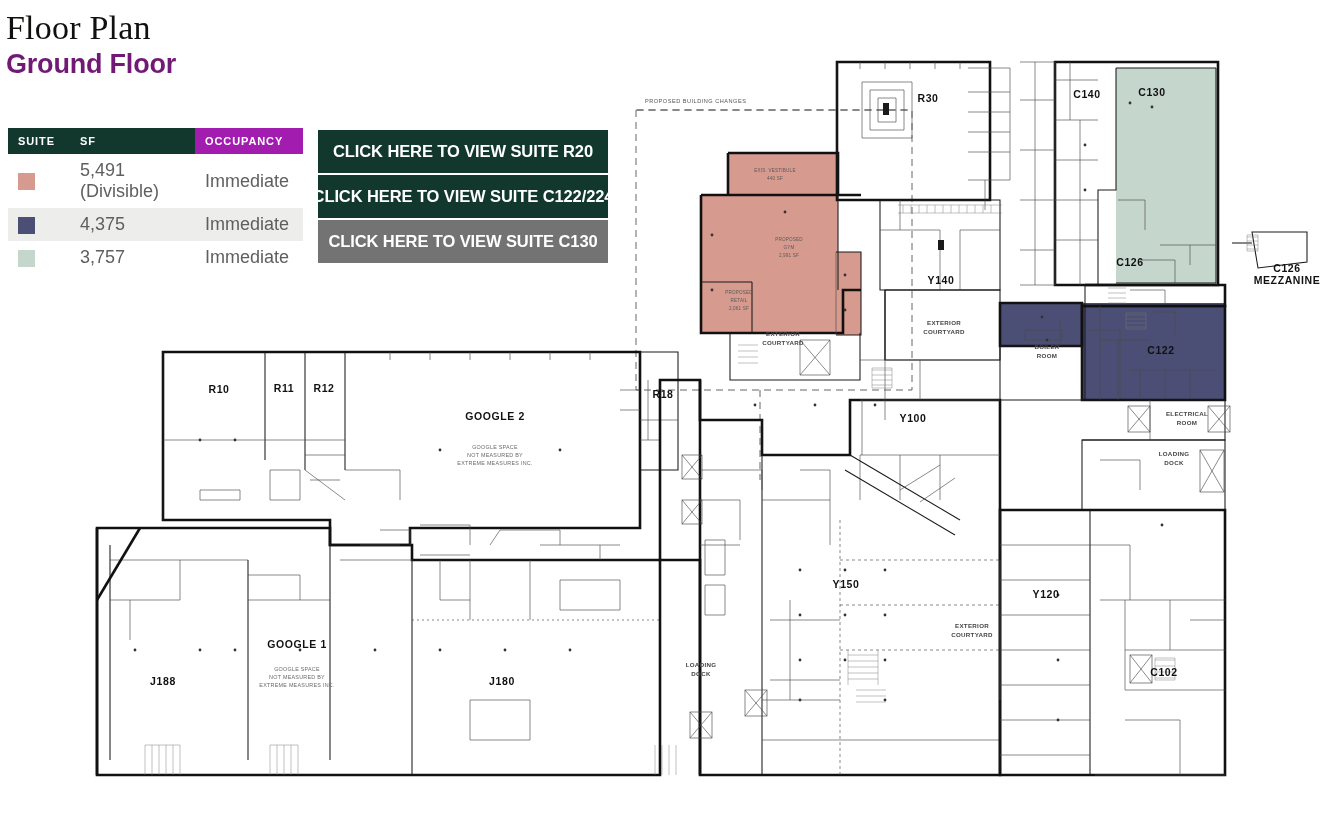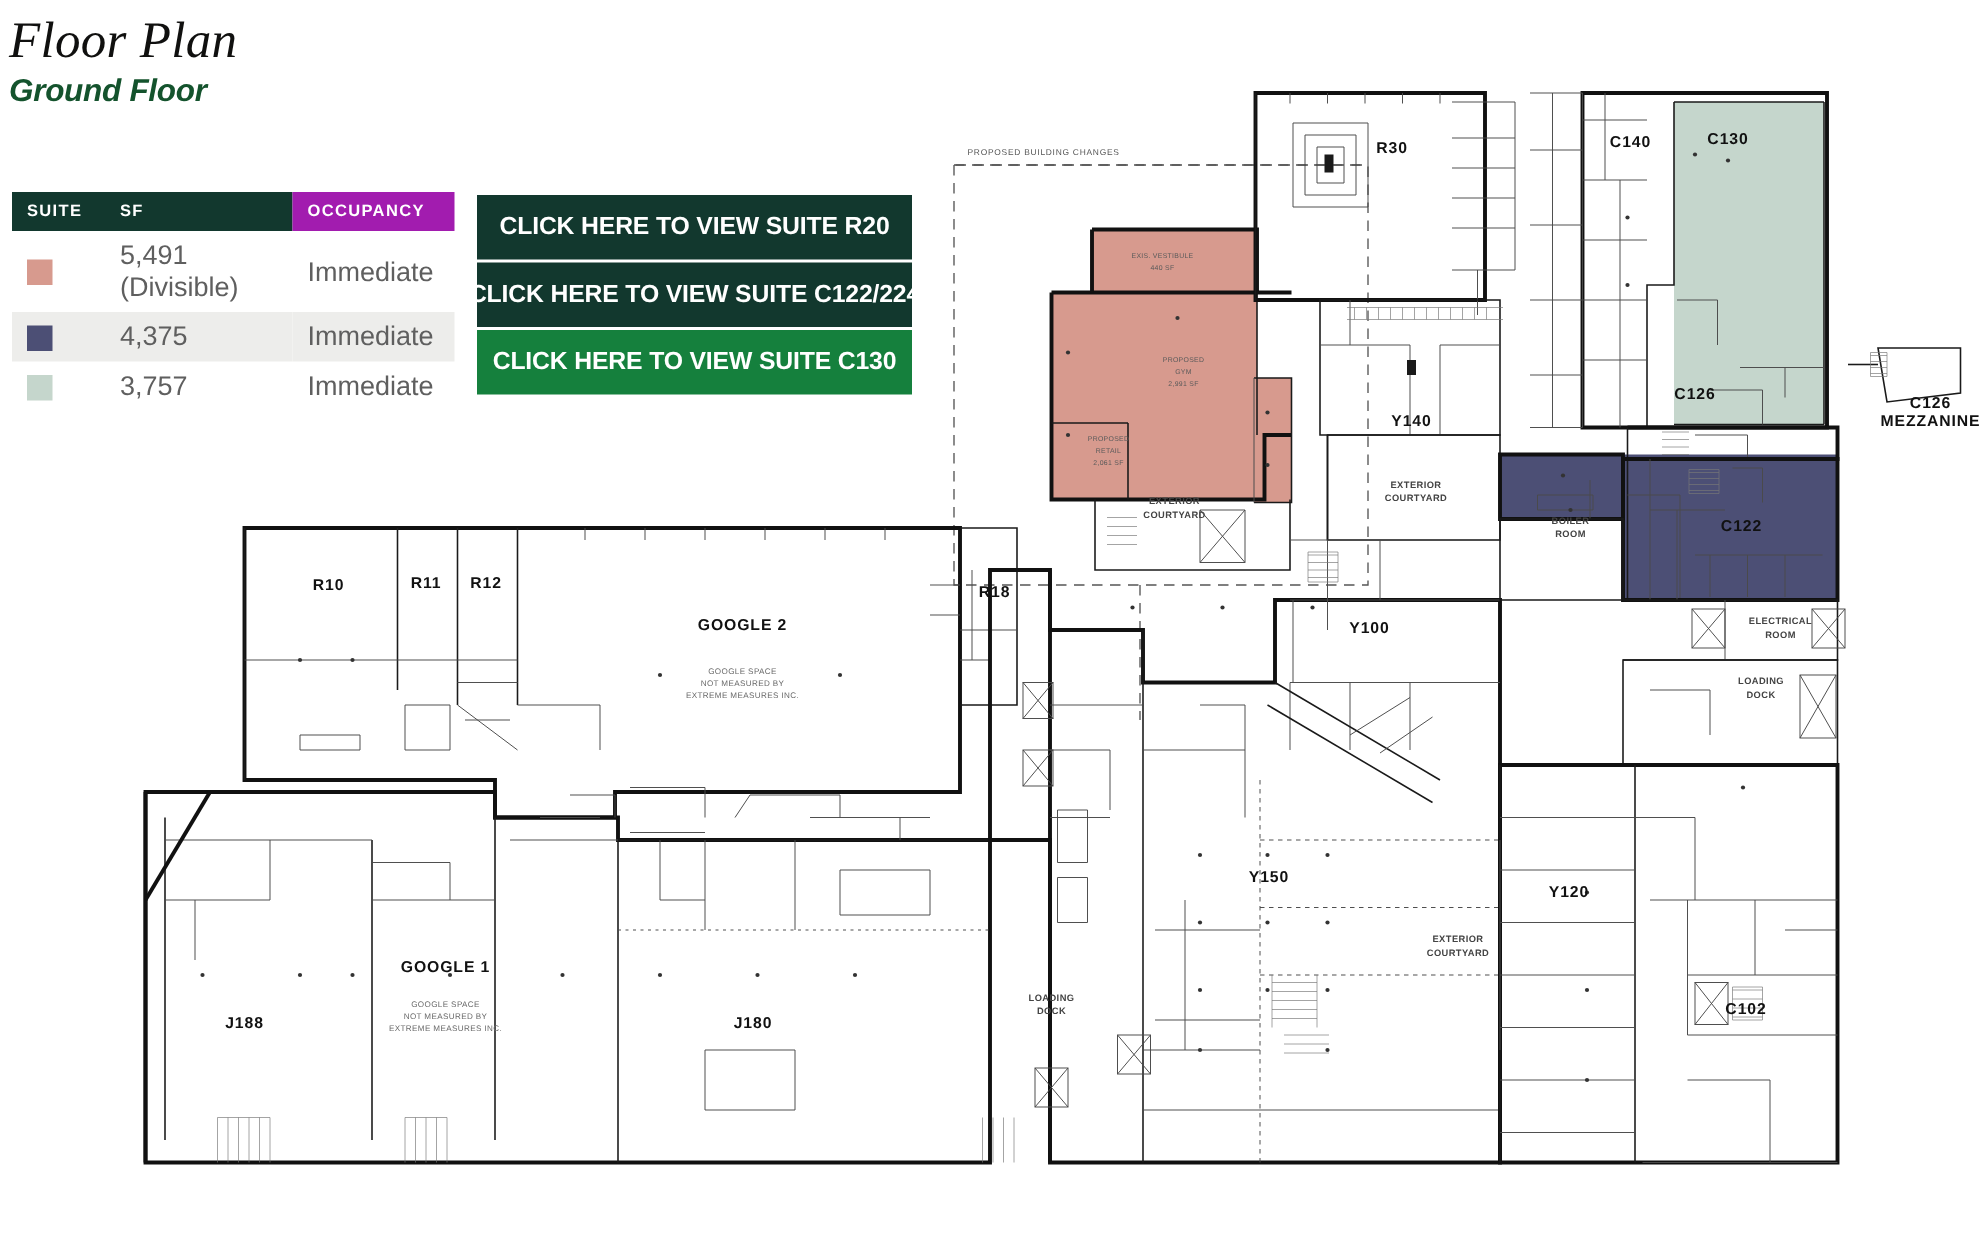--- a/index.html
+++ b/index.html
@@ -11,35 +11,35 @@
     font-family: "Liberation Sans", sans-serif;
     overflow: hidden;
   }
   #page {
     position: relative;
     width: 1320px; height: 823px;
     background: #ffffff;
   }
 
   
-  #header { position: absolute; left: 6px; top: 10px; font-style: italic; }
+  #header { position: absolute; left: 6px; top: 10px; }
   #title-script {
     font-family: "Liberation Serif", serif;
     font-size: 34px;
     font-weight: 400;
     color: #10100f;
     letter-spacing: .2px;
     line-height: 1.05;
     margin: 0;
   }
   #title-sub {
     font-family: "Liberation Sans", sans-serif;
-    font-size: 21px;
+    font-size: 27px;
     font-weight: bold;
-    color: #14532d;
+    color: #701a75;
     margin: 3px 0 0 0;
     letter-spacing: -.2px;
   }
 
   
   #legend {
     position: absolute; left: 8px; top: 128px;
     width: 295px;
     border-collapse: collapse;
     font-size: 12.5px;
@@ -185,21 +185,21 @@
         </td>
         <td>3,757</td>
         <td>Immediate</td>
       </tr>
     </tbody>
   </table>
 
   <div id="cta-stack">
     <button class="cta" style="background: rgb(18, 56, 46);">CLICK HERE TO VIEW SUITE R20</button>
     <button class="cta" style="background: rgb(18, 56, 46);">CLICK HERE TO VIEW SUITE C122/224</button>
-    <button class="cta" style="background: #15803d;">CLICK HERE TO VIEW SUITE C130</button>
+    <button class="cta" style="background: #737373;">CLICK HERE TO VIEW SUITE C130</button>
   </div>
 
   <div id="plan">
   <svg width="1320" height="823" viewBox="0 0 1320 823" xmlns="http://www.w3.org/2000/svg">
 
     <g>
 
       <path id="fill-c130" d="M1116 68 L1216 68 L1216 283 L1116 283 L1116 190 L1116 190 Z" fill="#c5d6cc" stroke="none"></path>
       <path id="fill-c130b" d="M1116 68 L1216 68 L1216 283 L1116 283 Z" fill="#c5d6cc" stroke="none"></path>
 

